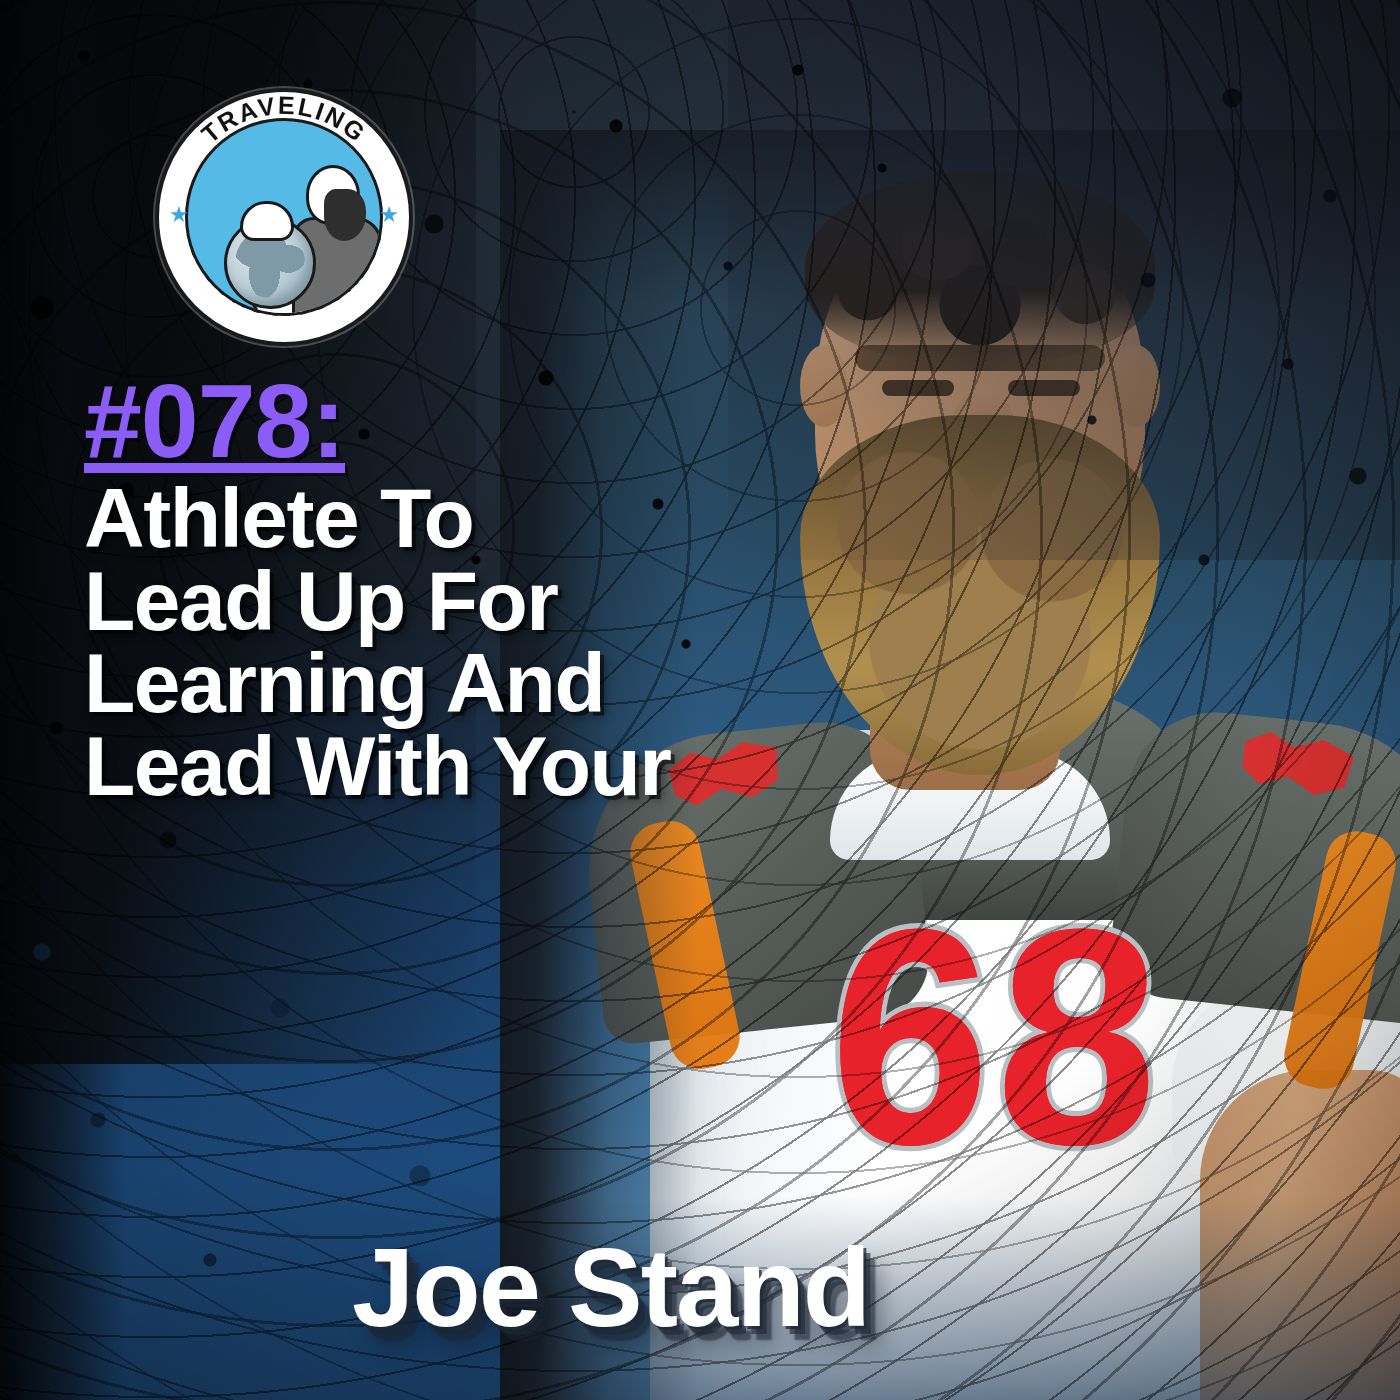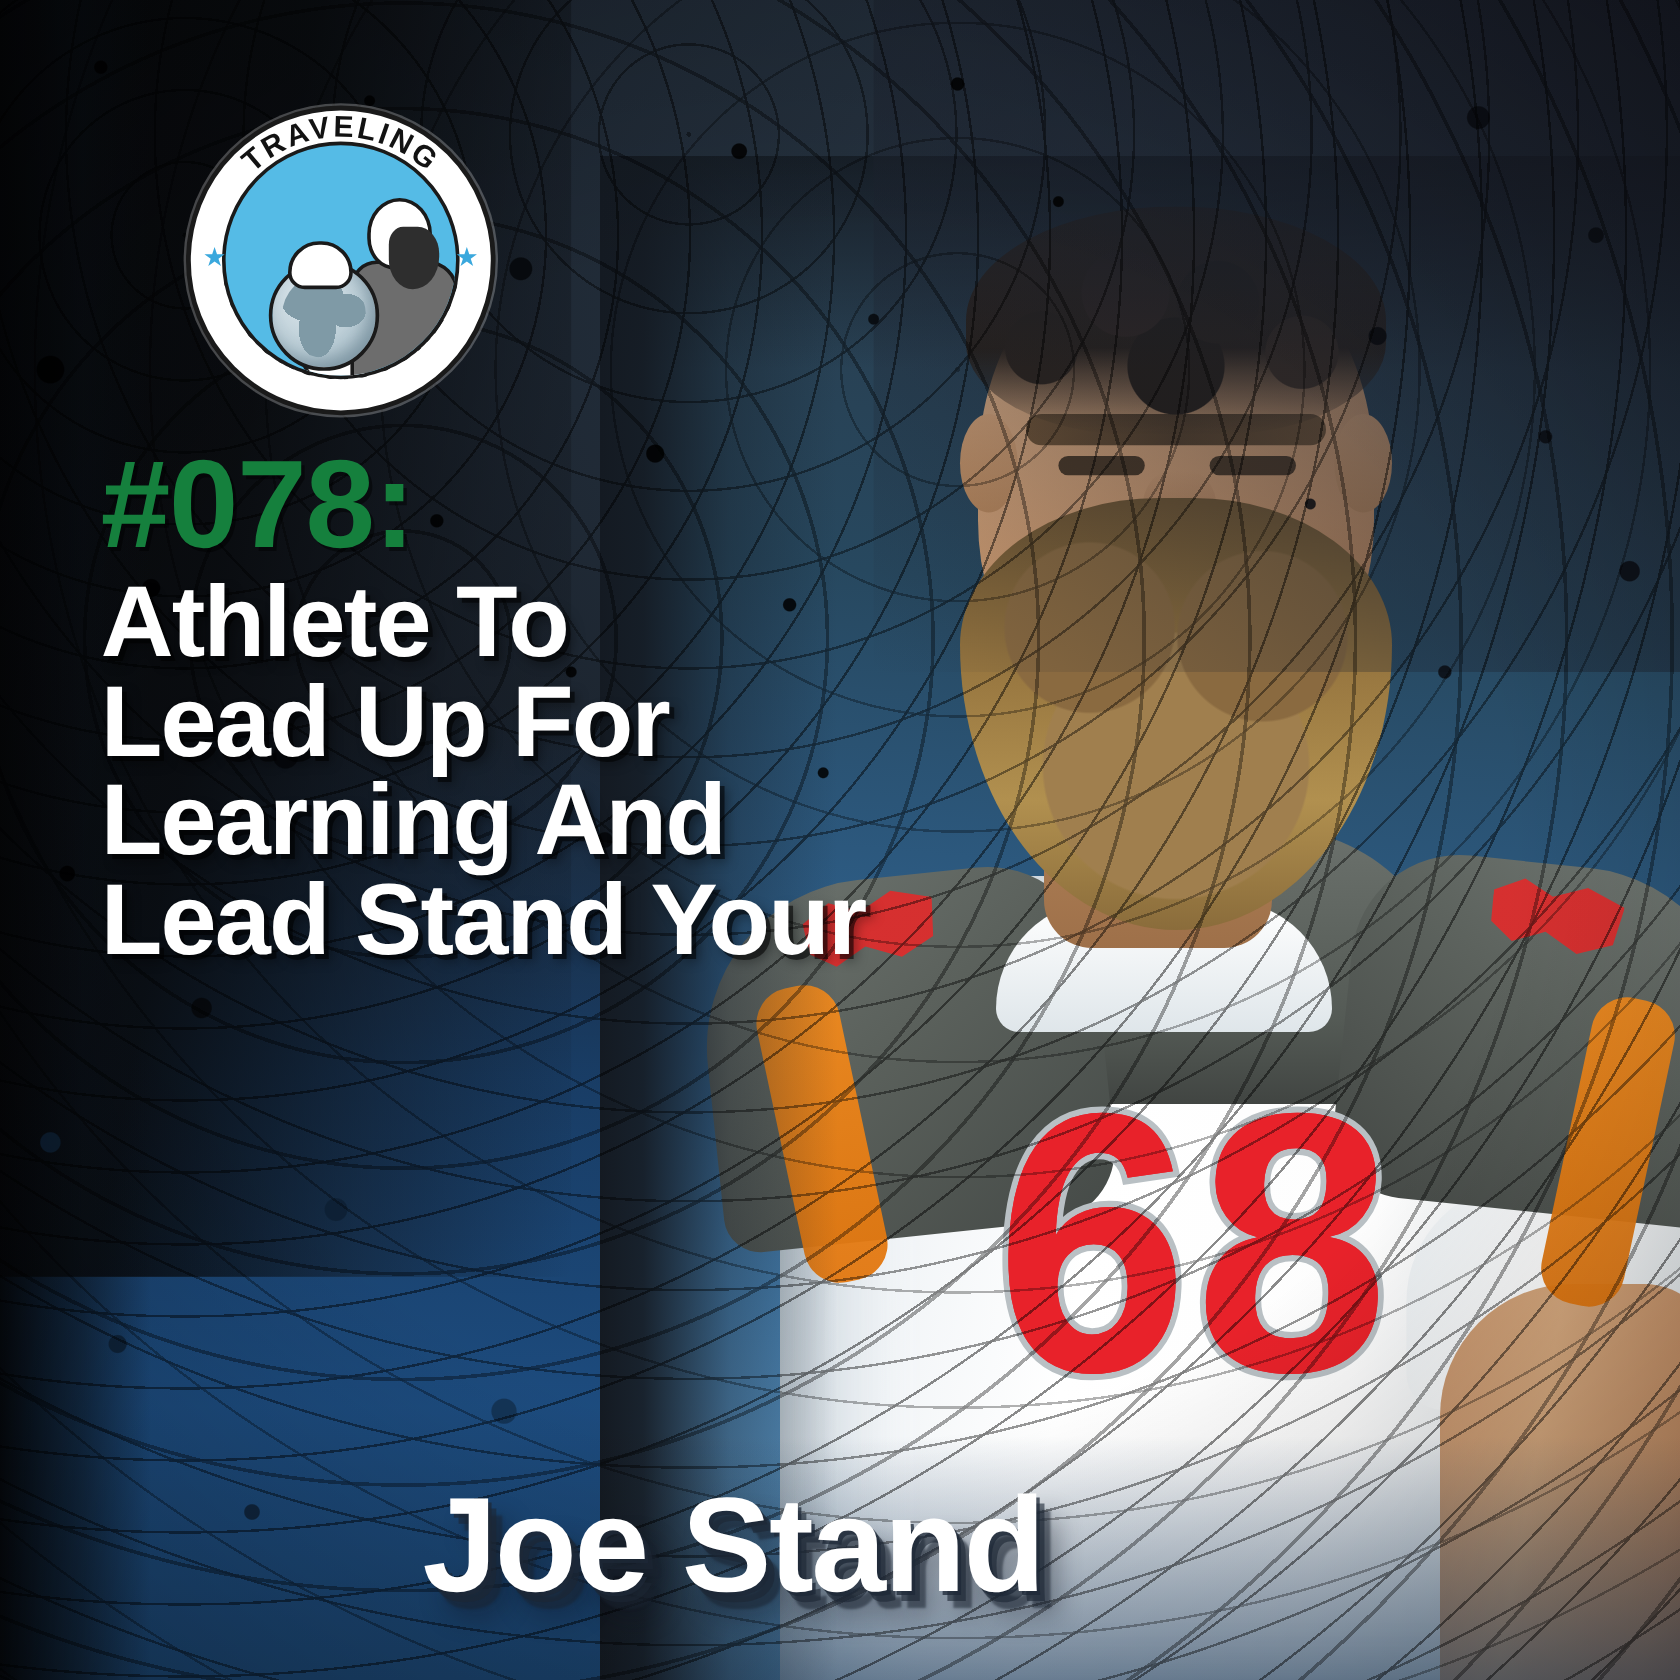--- a/index.html
+++ b/index.html
@@ -289,24 +289,25 @@
       radial-gradient(ellipse 22% 34% at 42% 66%, #7f9aa6 0 100%, transparent 0),
       radial-gradient(ellipse 24% 20% at 76% 44%, #7f9aa6 0 100%, transparent 0);
   }
   .fig-hand { position:absolute; left:52px; top:80px; width:54px; height:40px;
     background:#fff; border:3px solid #1a1a1a; border-radius:26px 26px 14px 14px; }
 
   
   .textblock { position:absolute; left:84px; top:372px; width:880px; }
   .ep-num {
     font-size:104px; font-weight:bold; line-height:0.95;
-    color:#15803d;
+    color:#8b5cf6;
     letter-spacing:-1px;
     text-shadow:3px 3px 0 rgba(0,0,0,0.45);
     margin-bottom:6px;
+    text-decoration:underline;
   }
   .title-line {
     font-size:84px; font-weight:bold; line-height:0.985;
     color:#ffffff; letter-spacing:-1.5px;
     text-shadow:4px 4px 0 rgba(0,0,0,0.55), 6px 6px 10px rgba(0,0,0,0.35);
     white-space:nowrap;
   }
   .guest {
     position:absolute; left:352px; top:1232px;
     font-size:112px; font-weight:bold; line-height:1;
@@ -386,18 +387,18 @@
     </div>
     <span class="logo-star l">★</span>
     <span class="logo-star r">★</span>
   </div>
 
   <div class="textblock">
     <div class="ep-num">#078:</div>
     <div class="title-line">Athlete To</div>
     <div class="title-line">Lead Up For</div>
     <div class="title-line">Learning And</div>
-    <div class="title-line">Lead Stand Your</div>
+    <div class="title-line">Lead With Your</div>
   </div>
 
   <div class="guest">Joe Stand</div>
 
 </div>
 
 </body></html>

